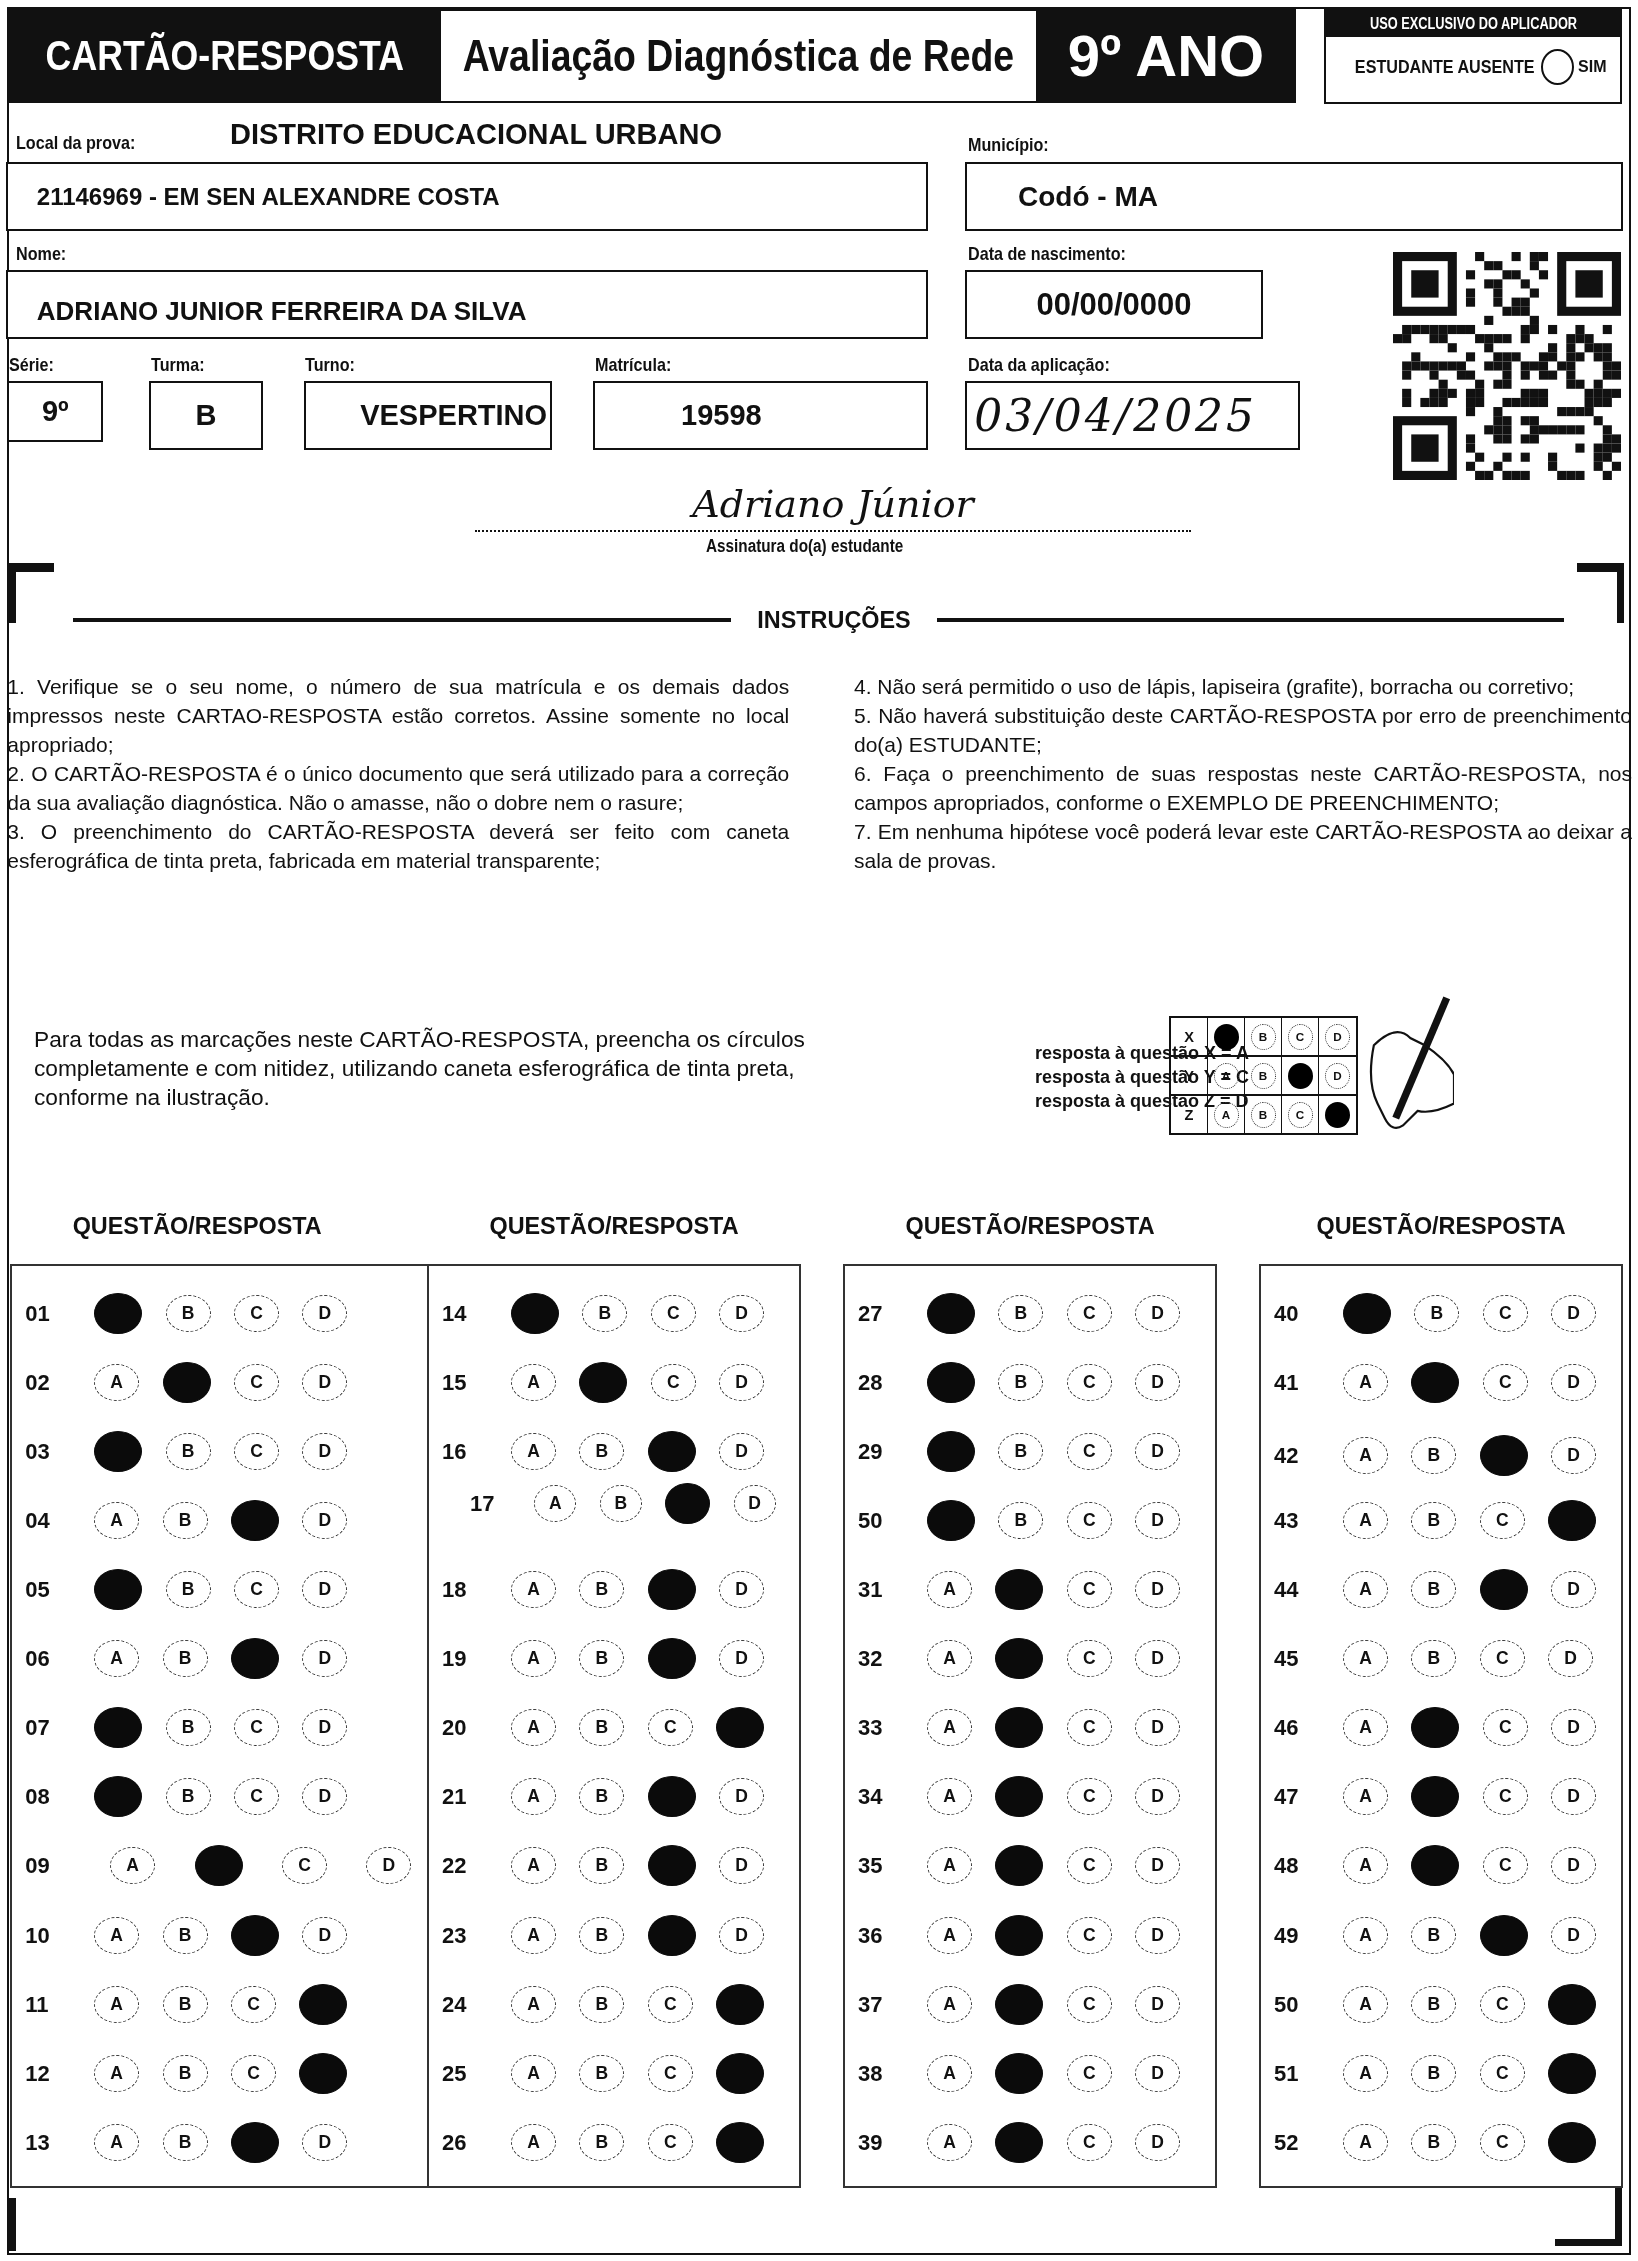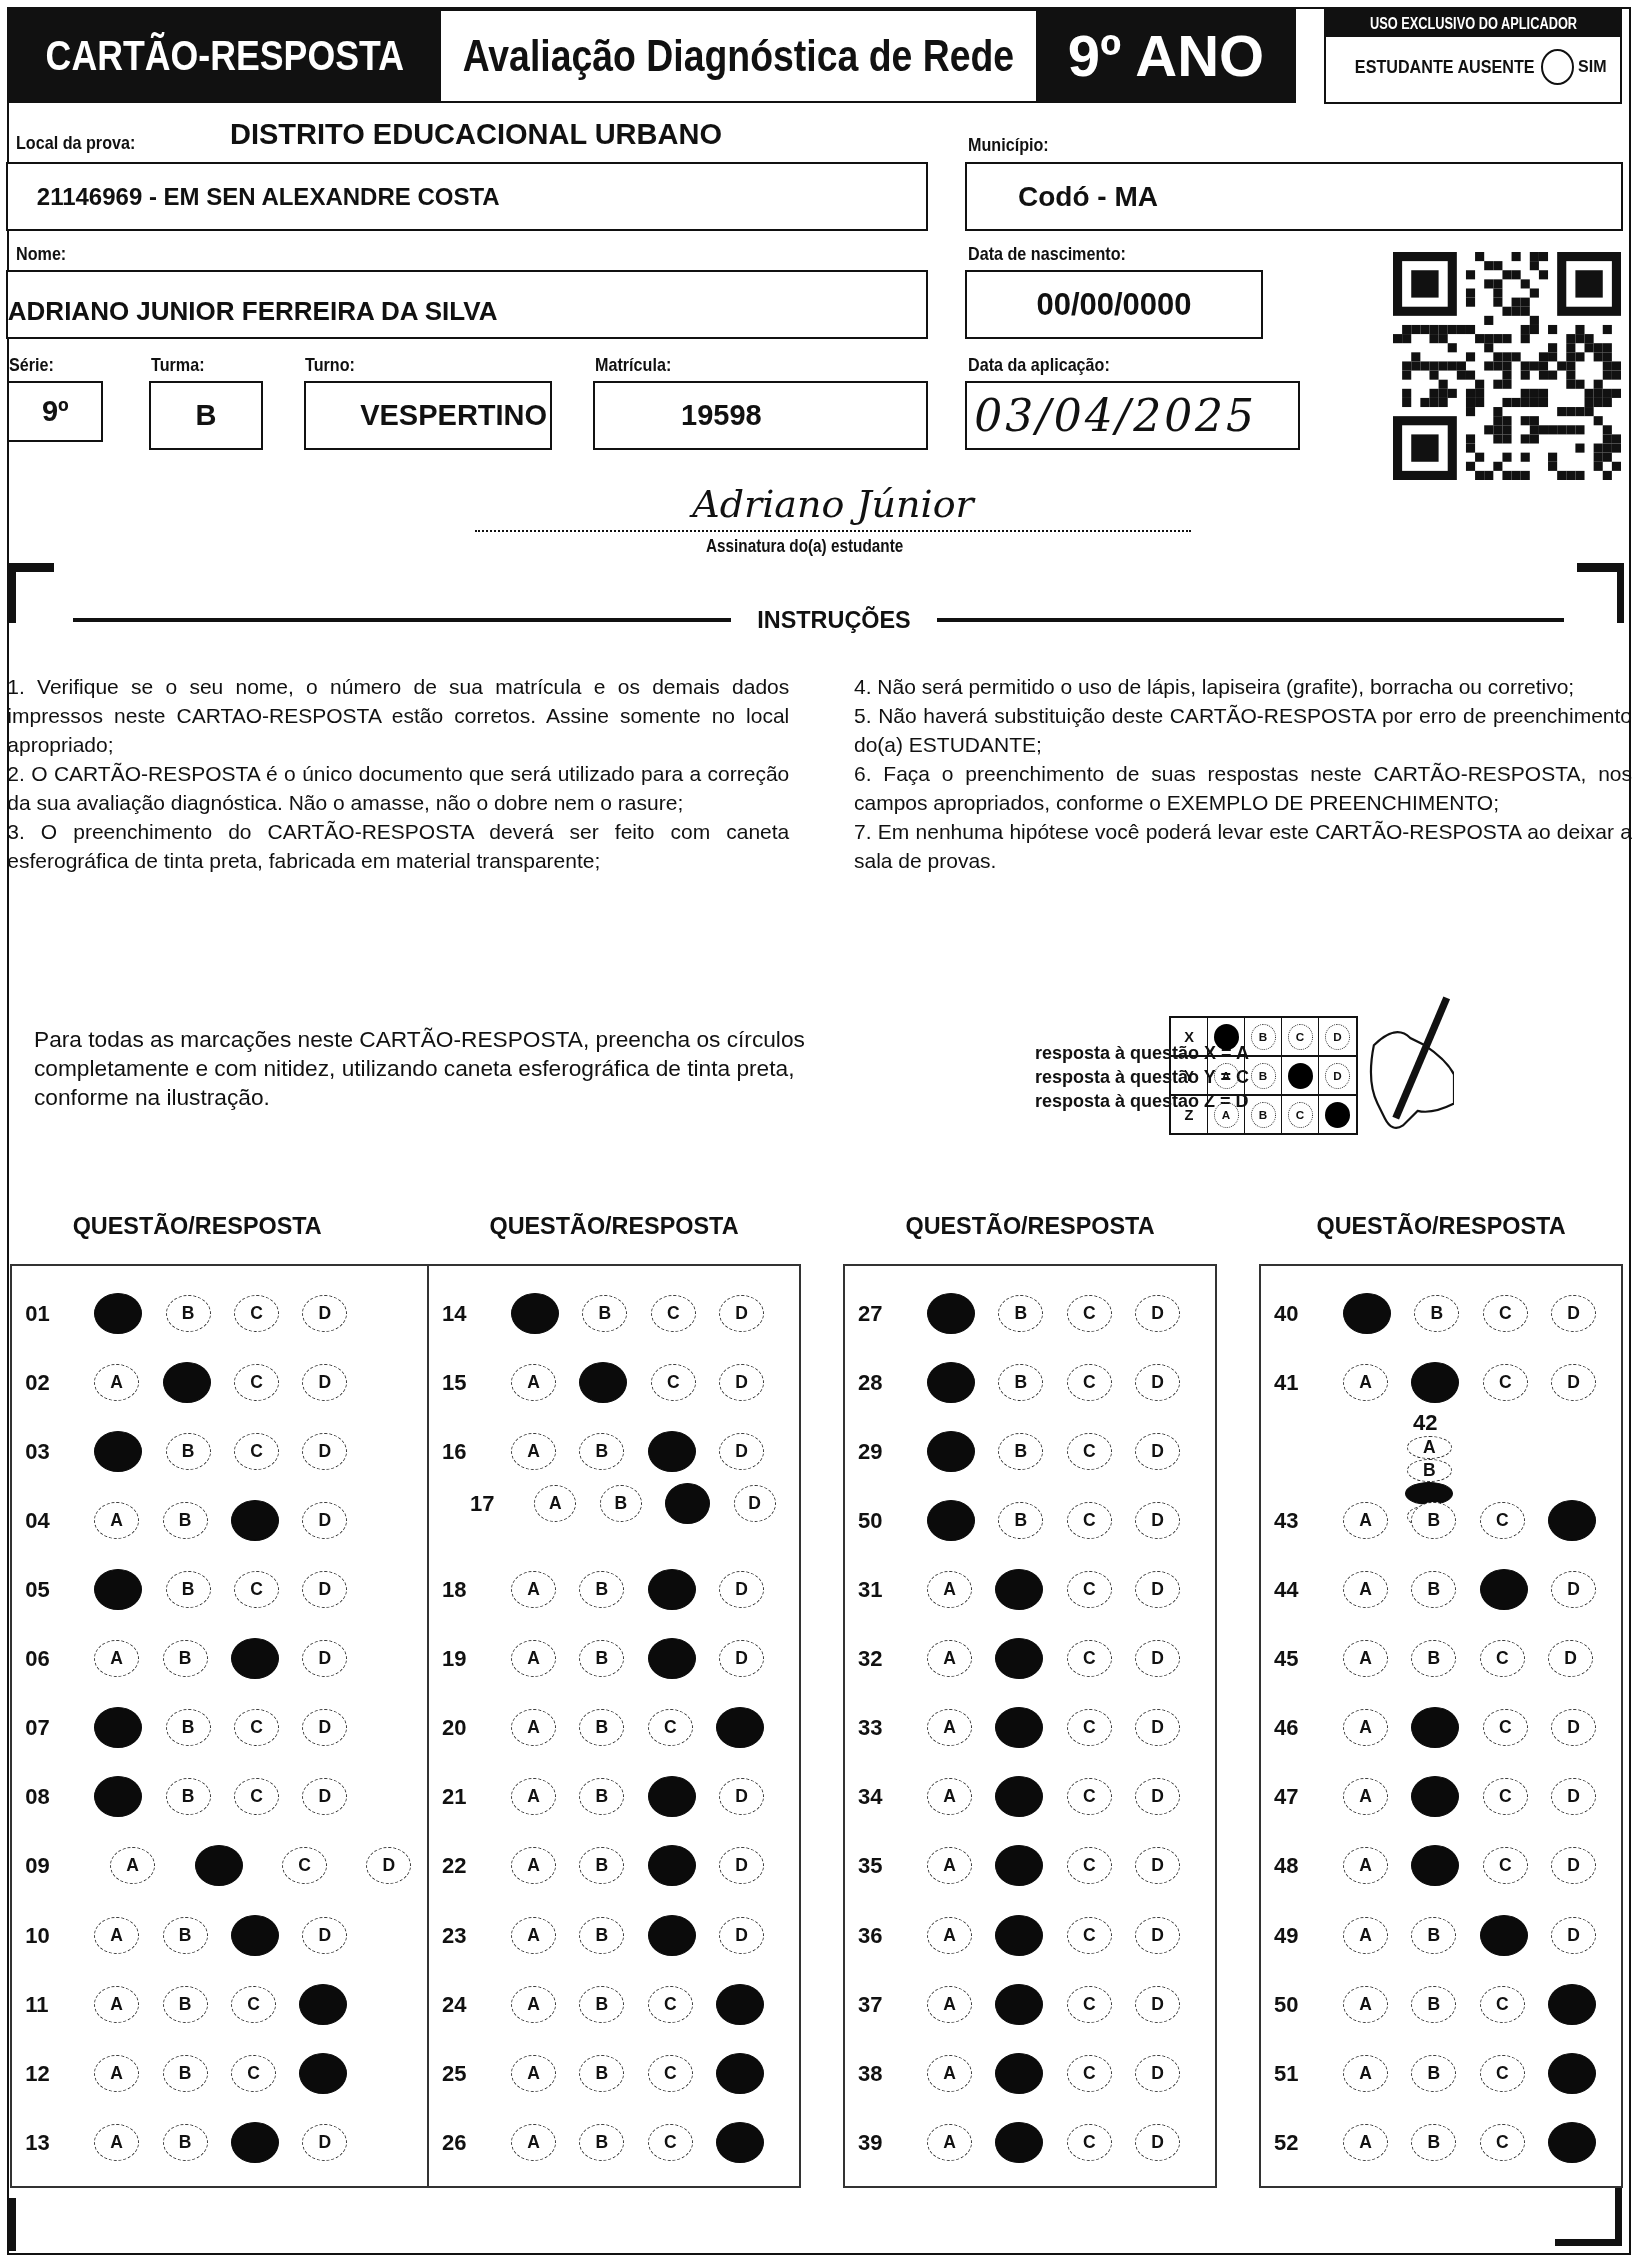--- a/index.html
+++ b/index.html
@@ -59,21 +59,21 @@
 <div class="abs" style="left:230px;top:118px;font-size:29px;font-weight:bold;">DISTRITO EDUCACIONAL URBANO</div>
 <div class="abs box" style="left:5.8px;top:162px;width:922px;height:69px;padding-left:29px;">
   <span class="val" style="font-size:24px;">21146969 - EM SEN ALEXANDRE COSTA</span>
 </div>
 <div class="abs lbl" style="left:968px;top:134px;">Município:</div>
 <div class="abs box" style="left:965px;top:162px;width:658px;height:69px;padding-left:51px;">
   <span class="val" style="font-size:28px;">Codó - MA</span>
 </div>
 
 <div class="abs lbl" style="left:16px;top:243px;">Nome:</div>
-<div class="abs box" style="left:5.8px;top:270px;width:922px;height:69px;">
+<div class="abs box" style="left:5.8px;top:270px;width:922px;height:69px;padding-left:29px;">
   <span class="val" style="font-size:26px;padding-top:14.6px;">ADRIANO JUNIOR FERREIRA DA SILVA</span>
 </div>
 <div class="abs lbl" style="left:968px;top:243px;">Data de nascimento:</div>
 <div class="abs box" style="left:965px;top:270px;width:298px;height:69px;justify-content:center;">
   <span class="val" style="font-size:31px;">00/00/0000</span>
 </div>
 
 <div class="abs lbl" style="left:8.8px;top:354px;">Série:</div>
 <div class="abs box" style="left:7.3px;top:381px;width:96px;height:61px;justify-content:center;">
   <span class="val" style="font-size:29px;">9º</span>
@@ -674,21 +674,21 @@
         <div class="bub">C</div>
         <div class="bub">D</div>
       </div>
       <div class="qrow" style="top: 91px;">
         <div class="qnum">41</div>
         <div class="bub">A</div>
         <div class="bub filled">B</div>
         <div class="bub">C</div>
         <div class="bub">D</div>
       </div>
-      <div class="qrow" style="top: 144px; flex-direction: column;">
+      <div class="qrow" style="top: 164px;">
         <div class="qnum">42</div>
         <div class="bub">A</div>
         <div class="bub">B</div>
         <div class="bub filled">C</div>
         <div class="bub">D</div>
       </div>
       <div class="qrow" style="top: 229px;">
         <div class="qnum">43</div>
         <div class="bub">A</div>
         <div class="bub">B</div>

